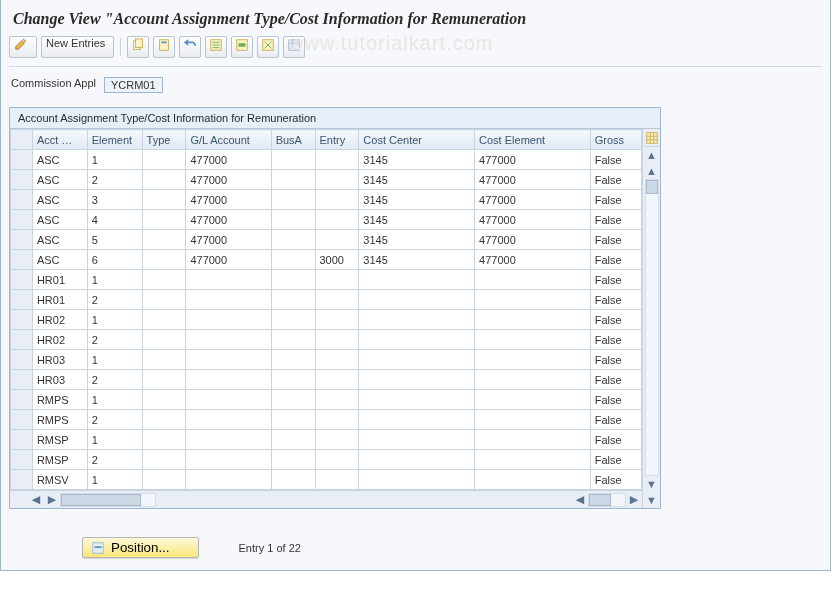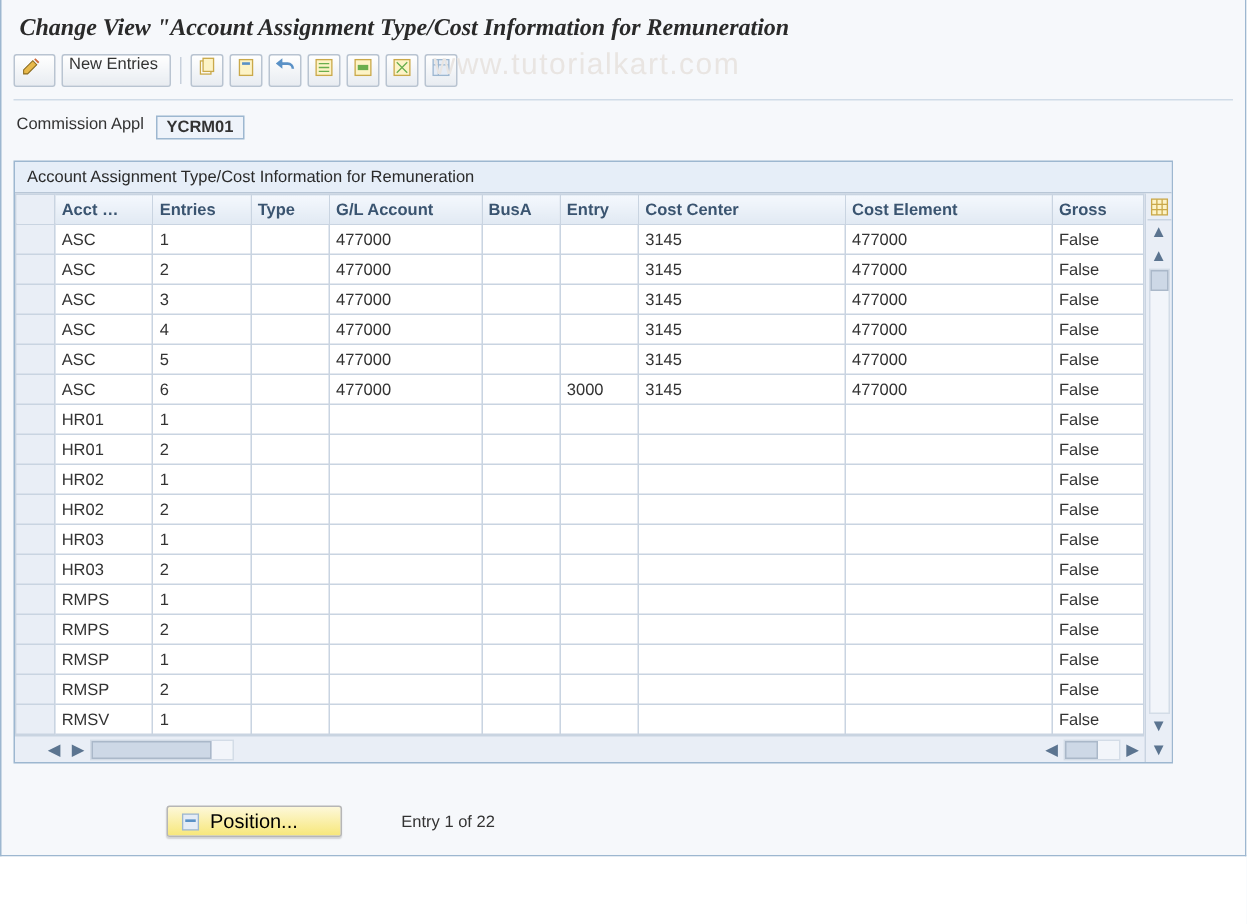--- a/index.html
+++ b/index.html
@@ -13,43 +13,43 @@
   }
   .wrap { border:1px solid #9db7d0; border-top:none; padding: 6px 8px 12px 8px; background:#f6f8fb; }
   .title-bar { font-family: Georgia, 'Times New Roman', serif; font-style: italic; font-weight: bold; font-size: 16px; color:#2a2a2a; padding: 4px 0 6px 4px; }
   .toolbar { display:flex; align-items:center; gap:4px; padding:2px 0 8px 0; border-bottom:1px solid #d0dbe7; position:relative; }
   .toolbar .watermark { position:absolute; left:280px; top:-2px; font-size:20px; font-family: 'Comic Sans MS', cursive, sans-serif; color:#e9e5e2; letter-spacing:1px; }
   .tb-btn { display:inline-flex; align-items:flex-start; justify-content:center; width:22px; height:22px; border:1px solid #b9c4d1; background:linear-gradient(#fff,#e8ecf1); border-radius:2px; cursor:pointer; }
   .tb-btn.text { width:auto; padding:0 8px 0 4px; gap:4px; font-size:11px; color:#333; }
   .tb-sep { width:1px; height:18px; background:#c7d0dc; margin:0 2px; }
   .field-row { padding:10px 2px 14px 2px; display:flex; align-items:flex-start; gap:8px; }
   .field-label { color:#333; }
-  .field-val { border:1px solid #9db7d0; background:#eef3fa; padding:1px 6px; min-width:56px; display:inline-block;font-weight:bold; }
-  .grid-box { border:1px solid #9db7d0; background:#f3f6fb; padding:0; width:773px; }
+  .field-val { border:1px solid #9db7d0; background:#eef3fa; padding:1px 6px; min-width:56px; display:inline-block; }
+  .grid-box { border:1px solid #9db7d0; background:#f3f6fb; padding:0; width:652px; }
   .grid-title { padding:4px 8px; background:#e6eef8; border-bottom:1px solid #b8c6d6; color:#2a2a2a; }
   .grid-body { display:flex; }
   .grid-table-wrap { flex:1; overflow:hidden; }
   table.grid { border-collapse:collapse; width:100%; table-layout:fixed; }
   table.grid th, table.grid td { border:1px solid #c9d4e1; padding:2px 4px; height:20px; font-size:11px; text-align:left; background:#fff; overflow:hidden; white-space:nowrap; }
-  table.grid th { background:linear-gradient(#f4f8fd,#e1e9f3); color:#3a5470; font-weight:bold; position:relative;margin-top:32px; }
+  table.grid th { background:linear-gradient(#f4f8fd,#e1e9f3); color:#3a5470; font-weight:normal; position:relative;margin-top:32px; }
   table.grid th.rowhead, table.grid td.rowhead { background:#e9eef6; width:18px; }
   col.c-acct{width:45px} col.c-ver{width:45px} col.c-type{width:36px}
   col.c-gl{width:70px} col.c-busa{width:36px} col.c-cocd{width:36px}
   col.c-cc{width:95px} col.c-ce{width:95px} col.c-gross{width:42px}
   .vscroll { width:18px; background:#e9eef6; border-left:1px solid #c9d4e1; display:flex; flex-direction:column; align-items:center; }
   .vscroll .arrow { width:16px; height:16px; display:flex; align-items:center; justify-content:center; cursor:pointer; color:#5b7490; }
   .vscroll .track { flex:1; width:14px; background:#f2f5fa; border:1px solid #d3dce7; position:relative; }
   .vscroll .thumb { position:absolute; top:0; left:0; width:12px; height:14px; background:#cdd8e6; border:1px solid #aab8c9; }
   .vscroll .cfg { width:16px; height:18px; display:flex; align-items:center; justify-content:center; border-bottom:1px solid #c9d4e1; }
   .hscroll { display:flex; align-items:center; height:18px; border-top:1px solid #c9d4e1; background:#e9eef6; }
   .hscroll .arrow { width:16px; height:16px; display:flex; align-items:center; justify-content:center; cursor:pointer; color:#5b7490; }
   .hscroll .track { height:14px; background:#f2f5fa; border:1px solid #d3dce7; position:relative; }
   .hscroll .thumb { position:absolute; left:0; top:0; height:12px; background:#cdd8e6; border:1px solid #aab8c9; }
   .hscroll .spacer18 { width:18px; }
-  .footer { display:flex; align-items:center; gap:40px; margin:28px 0 0 102px; }
+  .footer { display:flex; align-items:center; gap:40px; margin:28px 0 0 73px; }
   .pos-btn { display:inline-flex; align-items:center; gap:6px; border:1px solid #b6b6b6; background:linear-gradient(#fdf8d9,#f7e77a); padding:2px 28px 2px 8px; border-radius:2px; cursor:pointer; box-shadow:0 1px 1px rgba(0,0,0,0.15); }
   .entry-text { color:#333;text-align:right; }
   svg { display:block; }
 </style>
 </head>
 <body>
 
 <div class="wrap">
   <div class="title-bar">Change View "Account Assignment Type/Cost Information for Remuneration</div>
 
@@ -143,21 +143,21 @@
               <col class="c-busa">
               <col class="c-cocd">
               <col class="c-cc">
               <col class="c-ce">
               <col class="c-gross">
           </colgroup>
           <thead>
             <tr>
               <th class="rowhead"></th>
               <th>Acct …</th>
-              <th>Entries</th>
+              <th>Element</th>
               <th>Type</th>
               <th>G/L Account</th>
               <th>BusA</th>
               <th>Entry</th>
               <th>Cost Center</th>
               <th>Cost Element</th>
               <th>Gross</th>
             </tr>
           </thead>
           <tbody id="grid-rows">

